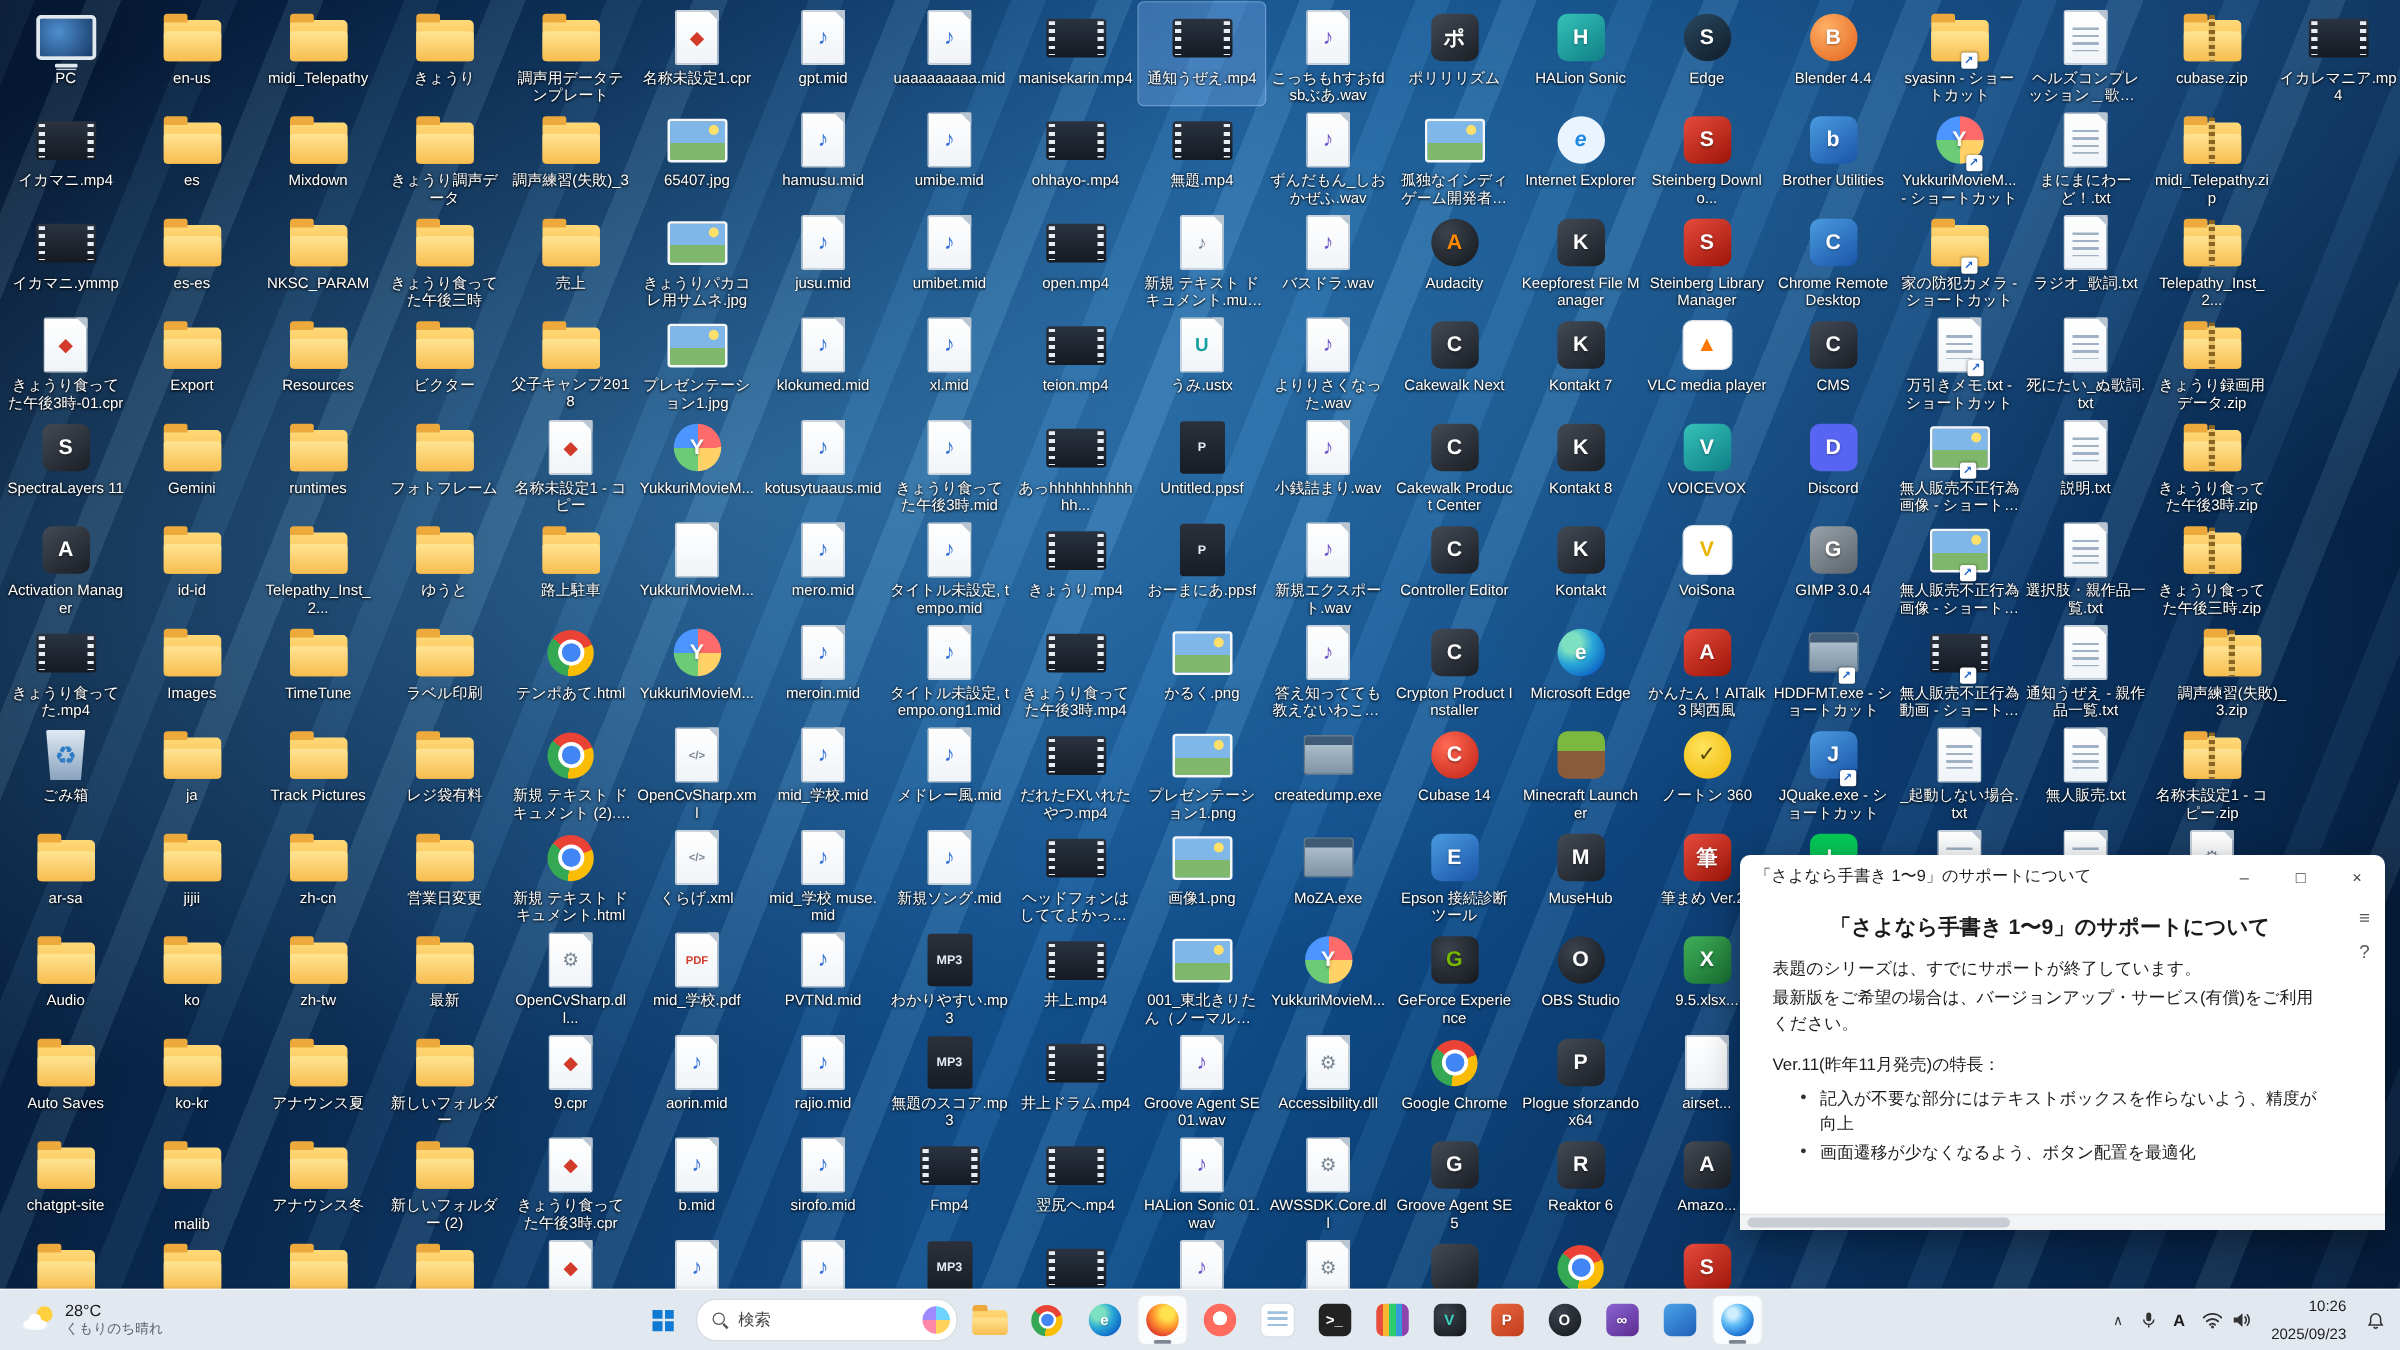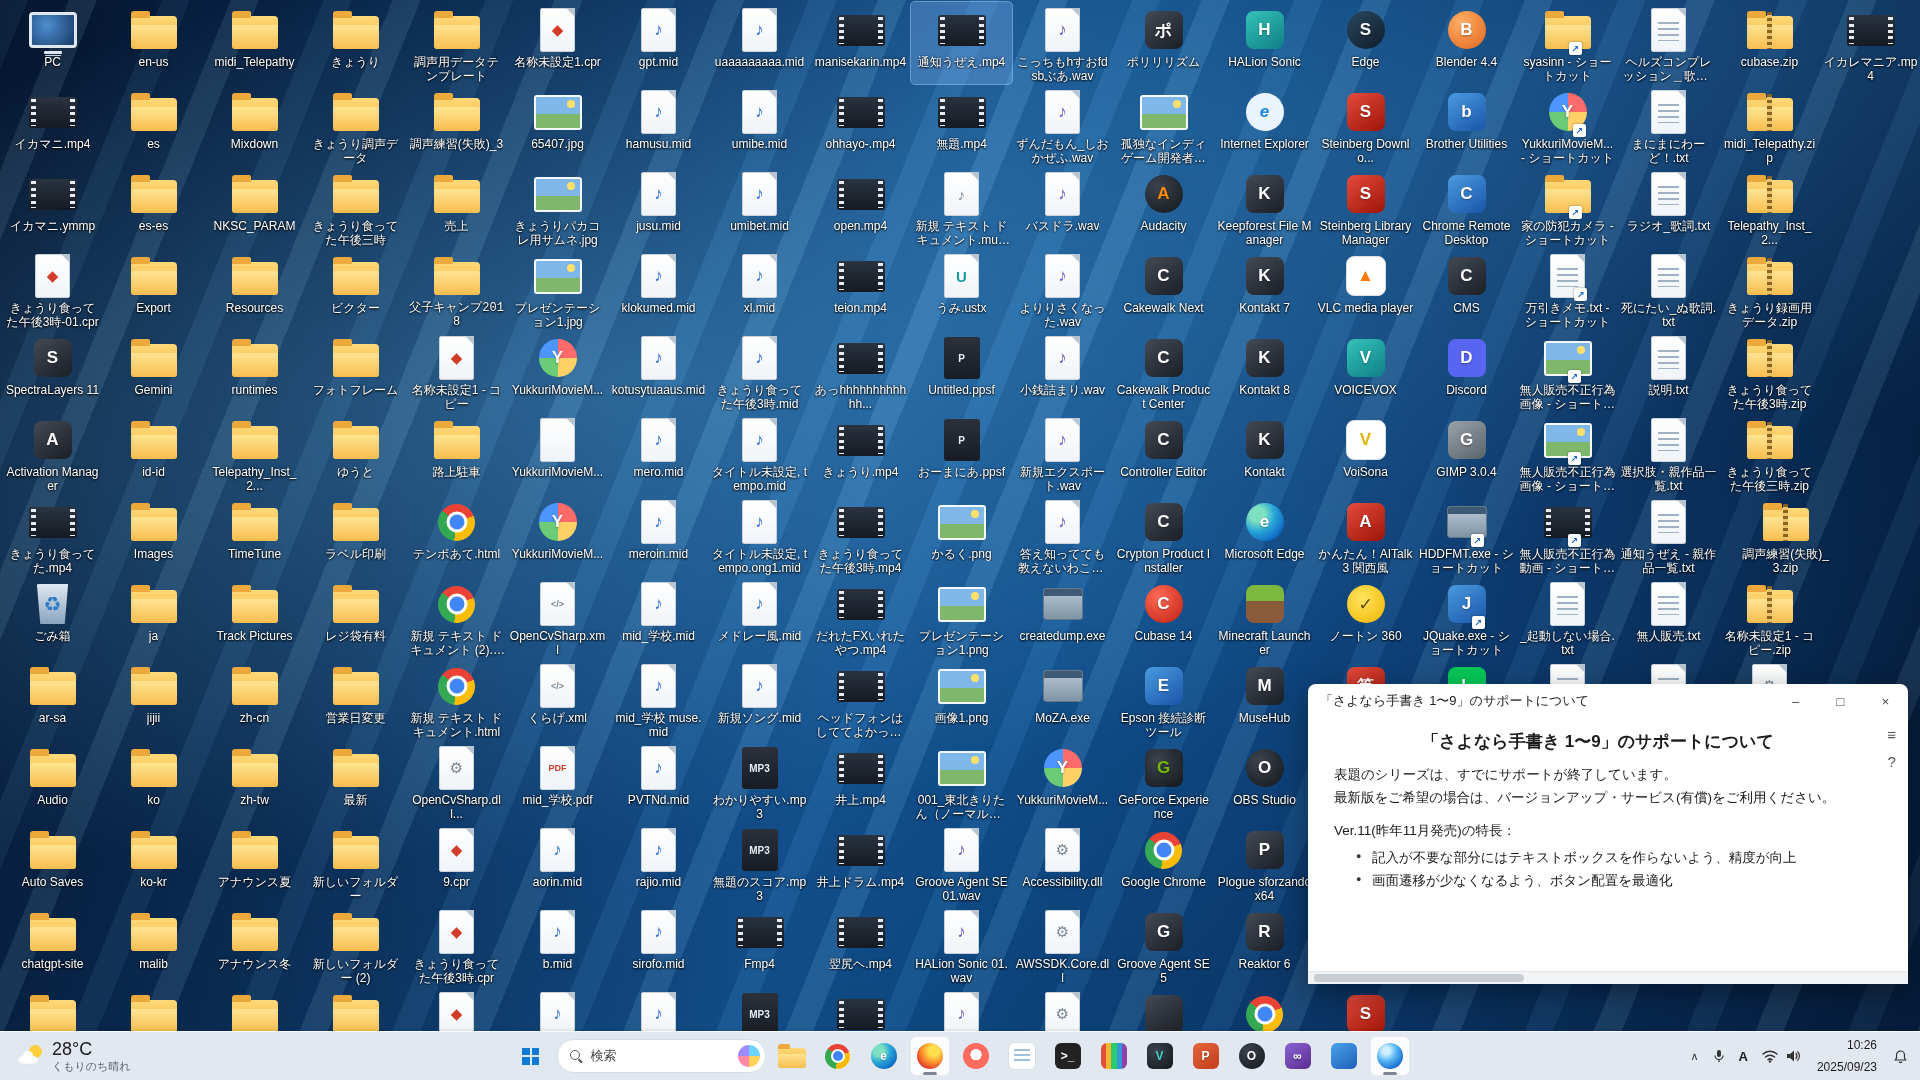--- a/index.html
+++ b/index.html
@@ -113,21 +113,21 @@
   .app-ymm{background:conic-gradient(#ff6b6b 0 25%,#ffd166 25% 50%,#6bcb77 50% 75%,#4d96ff 75%)}
   .app-firefox{background:radial-gradient(circle at 65% 30%,#ffe14d 0 20%,#ff9a2e 45%,#e3412b 75%,#a8215c 100%)}
   .app-browser2{background:radial-gradient(circle at 50% 45%,#fff 0 28%,#ff6b5e 30% 70%,#d92c20 100%)}
   .app-black{background:#222;font-size:9px;text-shadow:none}
   .app-stripes{background:linear-gradient(90deg,#e84c3d 0 20%,#f7b731 20% 40%,#2ecc71 40% 60%,#3498db 60% 80%,#8e44ad 80%)}
   .app-ppt{background:linear-gradient(145deg,#e5663f,#c43e1c)}
   .app-files{background:linear-gradient(145deg,#4aa3e8,#1f5fb8)}
   .app-copilot{background:radial-gradient(circle at 35% 30%,#cfeeff 0 15%,#5bb8f5 40%,#1d6fd1 75%,#0f4fa8 100%)}
 
   
-  .popup{position:absolute;right:12px;bottom:48px;width:600px;height:300px;background:#fff;z-index:10;
+  .popup{position:absolute;right:12px;bottom:48px;width:516px;height:300px;background:#fff;z-index:10;
     border-radius:8px 8px 0 0;box-shadow:0 8px 28px rgba(0,0,0,.38);color:#1b1b1b;overflow:hidden;}
   .p-titlebar{height:34px;display:flex;align-items:center;padding-left:12px;}
   .p-title{font-size:13px;flex:0 1 auto;white-space:nowrap;overflow:hidden;}
   .p-controls{margin-left:auto;display:flex;height:100%;}
   .p-btn{width:45px;height:100%;border:none;background:transparent;font-size:13px;color:#444;
     display:flex;align-items:center;justify-content:center;font-family:inherit;}
   .p-body{position:relative;padding:2px 46px 0 26px;}
   .p-side{position:absolute;right:12px;top:8px;display:flex;flex-direction:column;gap:10px;align-items:center;
     color:#555;font-size:15px;}
   .p-side span{cursor:pointer;}
@@ -146,21 +146,21 @@
   .taskbar{position:absolute;left:0;right:0;bottom:0;height:48px;z-index:20;
     background:rgba(238,243,250,.95);border-top:1px solid rgba(255,255,255,.7);
     box-shadow:0 -1px 3px rgba(0,0,0,.12);display:flex;align-items:center;}
   .tb-weather{position:absolute;left:10px;display:flex;align-items:center;gap:8px;height:100%;padding:0 8px;border-radius:6px;}
   .w-icon{position:relative;width:26px;height:22px;}
   .w-sun{position:absolute;top:0;right:2px;width:13px;height:13px;border-radius:50%;background:#ffcf3d;}
   .w-cloud{position:absolute;bottom:1px;left:0;width:20px;height:10px;background:#fff;border-radius:10px;
     box-shadow:inset 0 -2px 2px #d8e2ec;}
   .w-cloud::before{content:"";position:absolute;top:-5px;left:5px;width:10px;height:10px;border-radius:50%;background:#fff;}
   .w-text{display:flex;flex-direction:column;line-height:1.15;}
-  .w-temp{font-size:18px;color:#1b1b1b;}
+  .w-temp{font-size:13px;color:#1b1b1b;}
   .w-cond{font-size:11px;color:#5a6570;}
   .tb-center{margin:0 auto;display:flex;align-items:center;gap:6px;}
   .tb-btn{width:40px;height:40px;border-radius:6px;display:flex;align-items:center;justify-content:center;
     position:relative;background:transparent;border:none;}
   .tb-btn.active{background:rgba(255,255,255,.85);box-shadow:inset 0 0 0 1px rgba(0,0,0,.07);}
   .tb-btn.active::after{content:"";position:absolute;bottom:1px;left:50%;transform:translateX(-50%);
     width:14px;height:3px;border-radius:2px;background:#7d8794;}
   .win-logo{width:17px;height:17px;display:grid;grid-template-columns:1fr 1fr;grid-template-rows:1fr 1fr;gap:2px;}
   .win-logo span{background:#0e7ad3;}
   .tb-search{height:32px;min-width:190px;border-radius:16px;background:#fff;border:1px solid #d7dce2;
@@ -337,21 +337,21 @@
           <div class="d-ic ic-folder"></div>
         </div>
         <div class="d-label">ko</div>
       </div>
       <div class="d-cell" style="grid-area: 11 / 2;">
         <div class="d-icwrap">
           <div class="d-ic ic-folder"></div>
         </div>
         <div class="d-label">ko-kr</div>
       </div>
-      <div class="d-cell" style="grid-area: 12 / 2;">
+      <div class="d-cell" style="grid-area: 12 / 2; justify-content: space-between;">
         <div class="d-icwrap">
           <div class="d-ic ic-folder"></div>
         </div>
         <div class="d-label">malib</div>
       </div>
       <div class="d-cell" style="grid-area: 13 / 2;">
         <div class="d-icwrap">
           <div class="d-ic ic-folder"></div>
         </div>
         <div class="d-label"></div>

